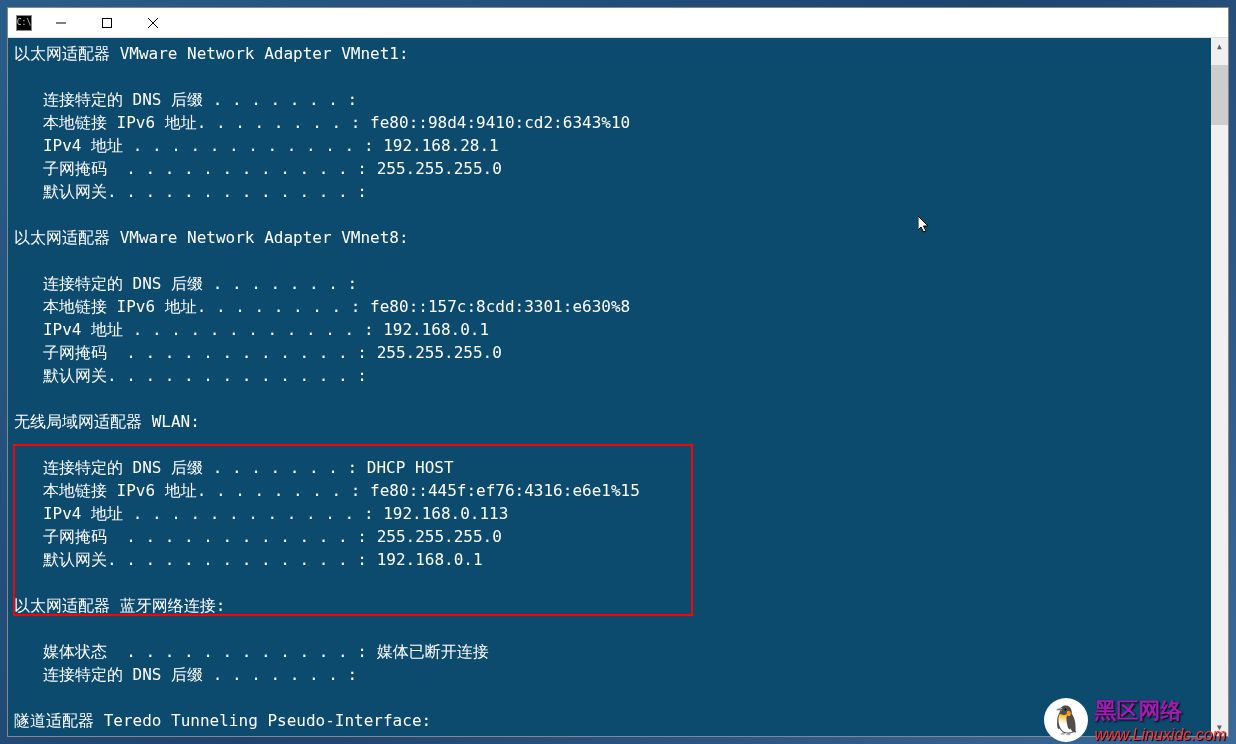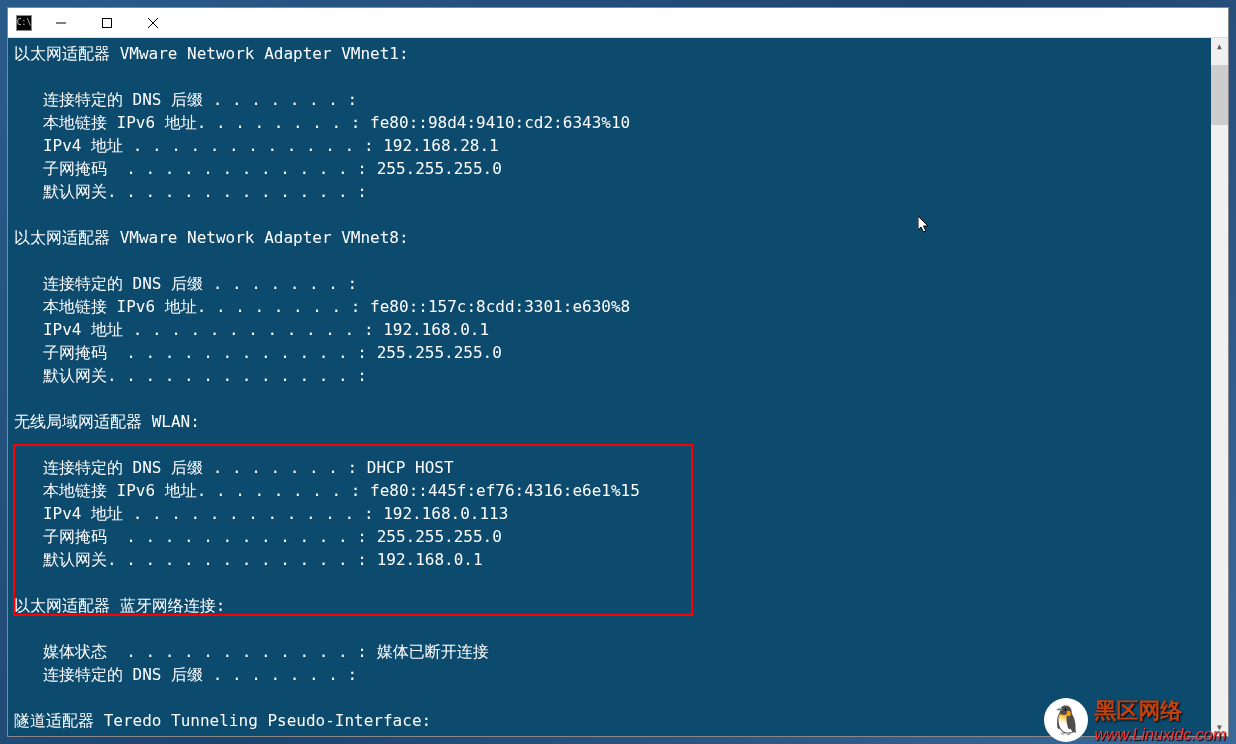--- a/index.html
+++ b/index.html
@@ -141,21 +141,21 @@
       display: flex;
       align-items: center;
       justify-content: center;
       font-size: 28px;
       margin-right: 6px;
     }
     .wm-text { text-align: left; }
     .wm-title {
       font-size: 22px;
       font-weight: bold;
-      color: #c2410c;
+      color: #a21caf;
       text-shadow: 1px 1px 2px #000;
     }
     .wm-sub {
       font-size: 16px;
       color: #ff3333;
       font-style: italic;
       text-shadow: 1px 1px 1px #000;
     }
   </style>
 </head>

